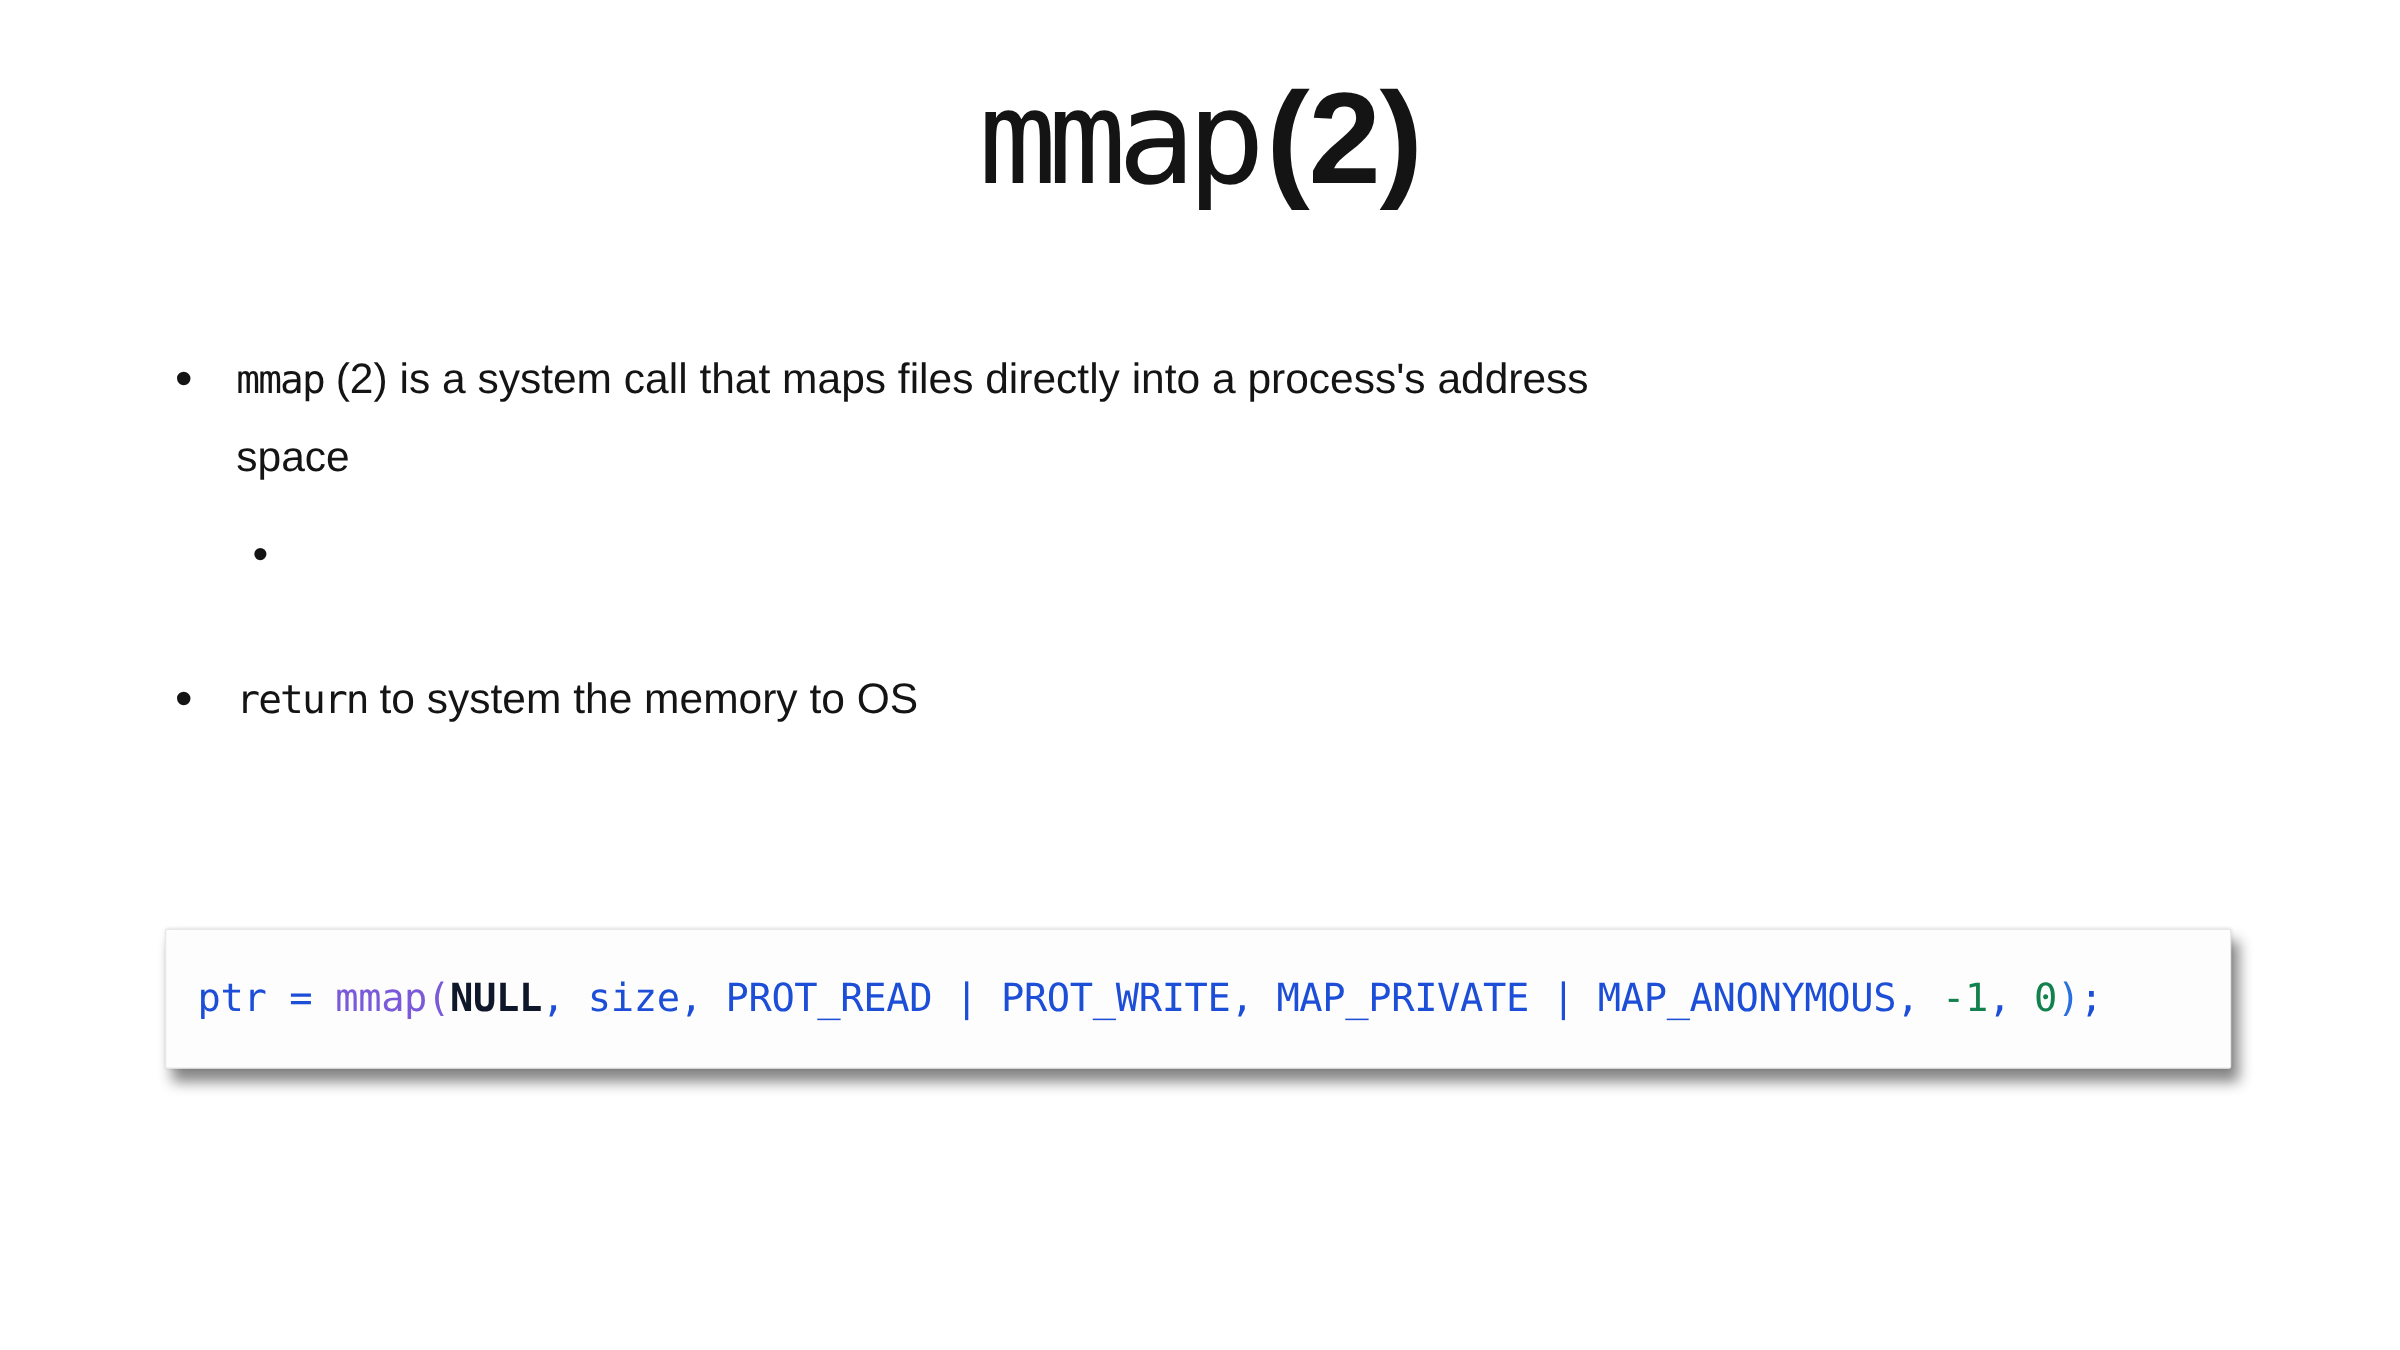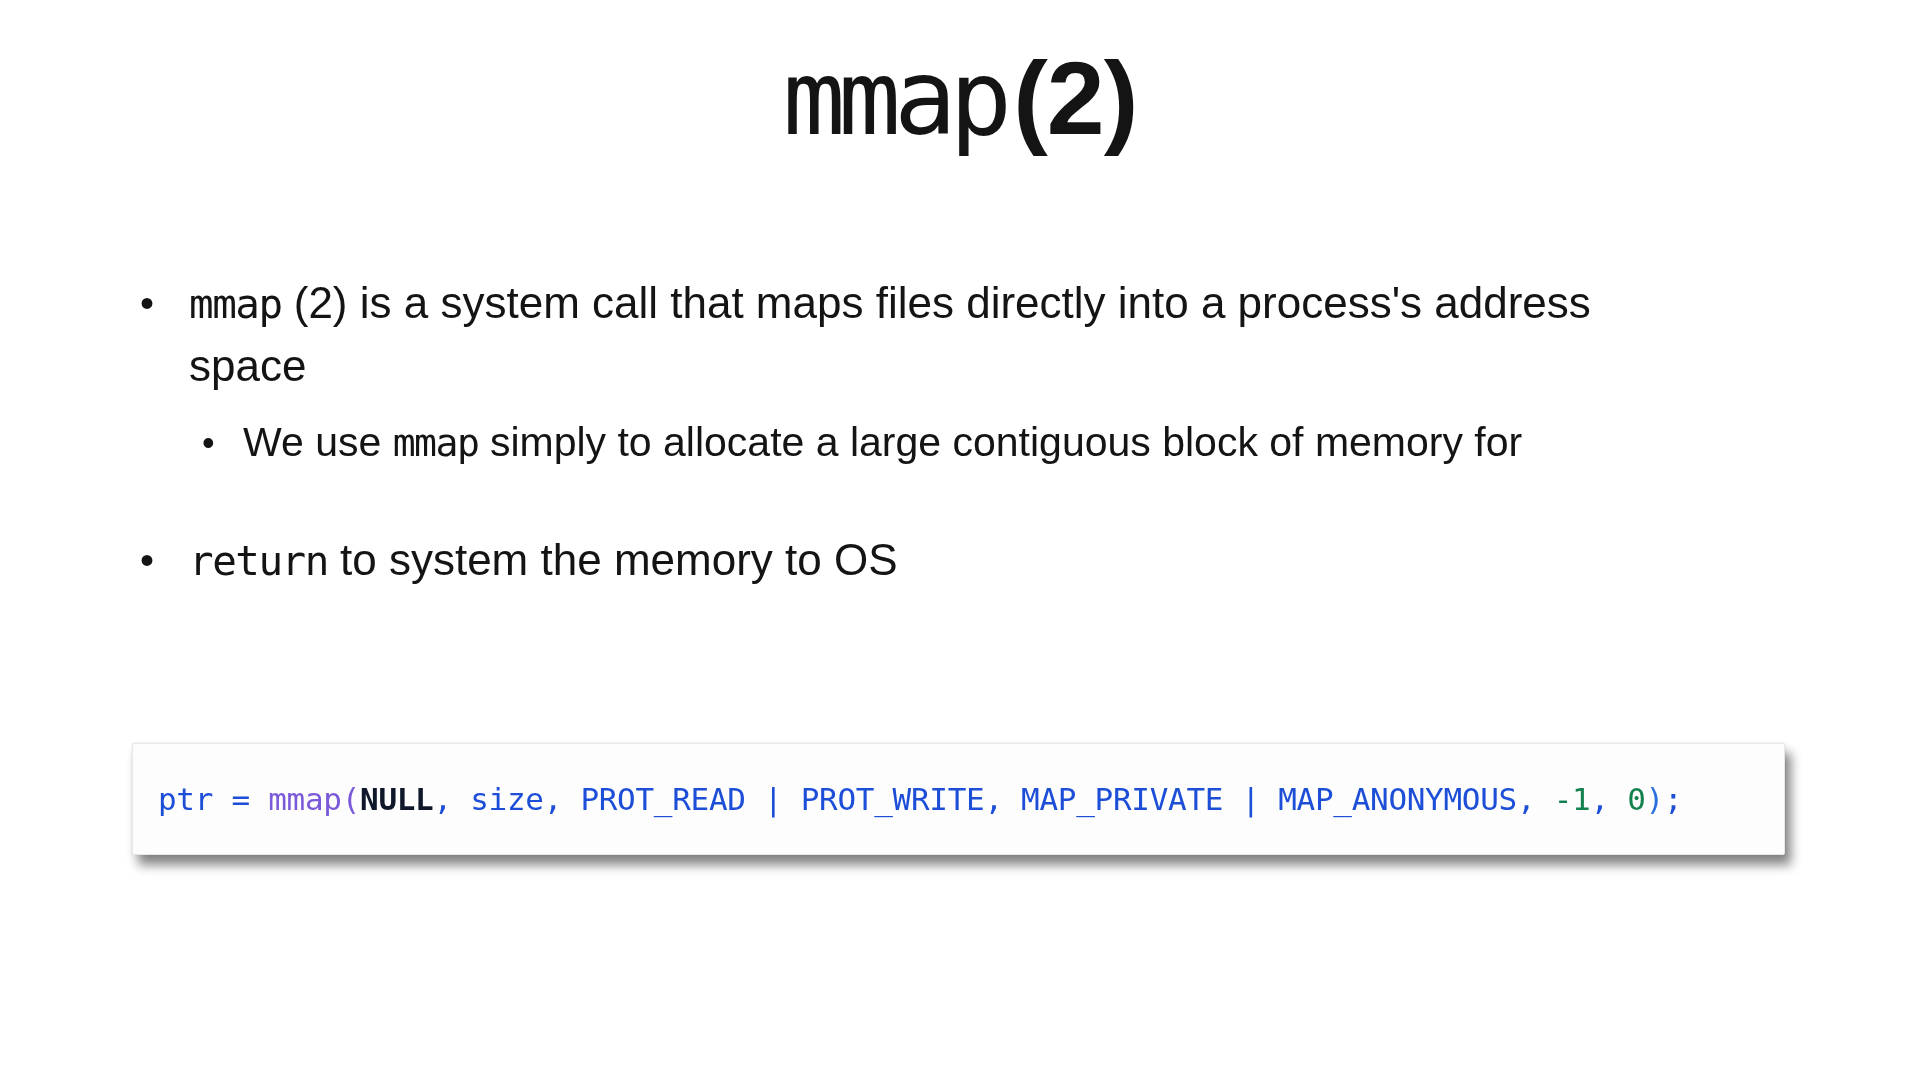--- a/index.html
+++ b/index.html
@@ -8,21 +8,21 @@
     width:1920px;
     height:1080px;
     background:#ffffff;
     overflow:hidden;
     font-family:"Liberation Sans",sans-serif;
     color:#141414;
   }
   
   .title{
     position:absolute;
-    top:28px;
+    top:40px;
     left:0;
     width:100%;
     margin:0;
     text-align:center;
     font-size:104px;
     font-weight:700;
     line-height:1.35;
     letter-spacing:-1px;
     white-space:pre;
   }
@@ -43,21 +43,21 @@
   .marker{
     flex:0 0 auto;
     text-align:left;
   }
   .lvl1 > .marker{
     width:49px;
     font-size:40px;
     line-height:62px;
   }
   .lvl1 .btext{
-    font-size:44px;
+    font-size:34px;
     line-height:62px;
   }
   .lvl2{margin-left:62px;margin-top:16px;}
   .lvl2 > .marker{
     width:41px;
     font-size:36px;
     line-height:59px;
   }
   .lvl2 .btext{
     font-size:41px;
@@ -113,21 +113,20 @@
       <span class="marker">•</span>
       <div class="btext">
         <div class="line"><span class="mono-i">mmap</span><span> (2) is a system call that maps files directly into a process's address</span></div>
         <div class="line">space</div>
       </div>
     </div>
 
     <div class="row lvl2">
       <span class="marker">•</span>
       <div class="btext">
-        <div class="line"><span>We use </span><span class="mono-i">mmap</span><span> simply to allocate a large contiguous block of memory for</span></div>
       </div>
     </div>
 
     <div class="row lvl1 b3">
       <span class="marker">•</span>
       <div class="btext">
         <div class="line"><span class="mono-i">return</span><span> to system the memory to OS</span></div>
       </div>
     </div>
 

